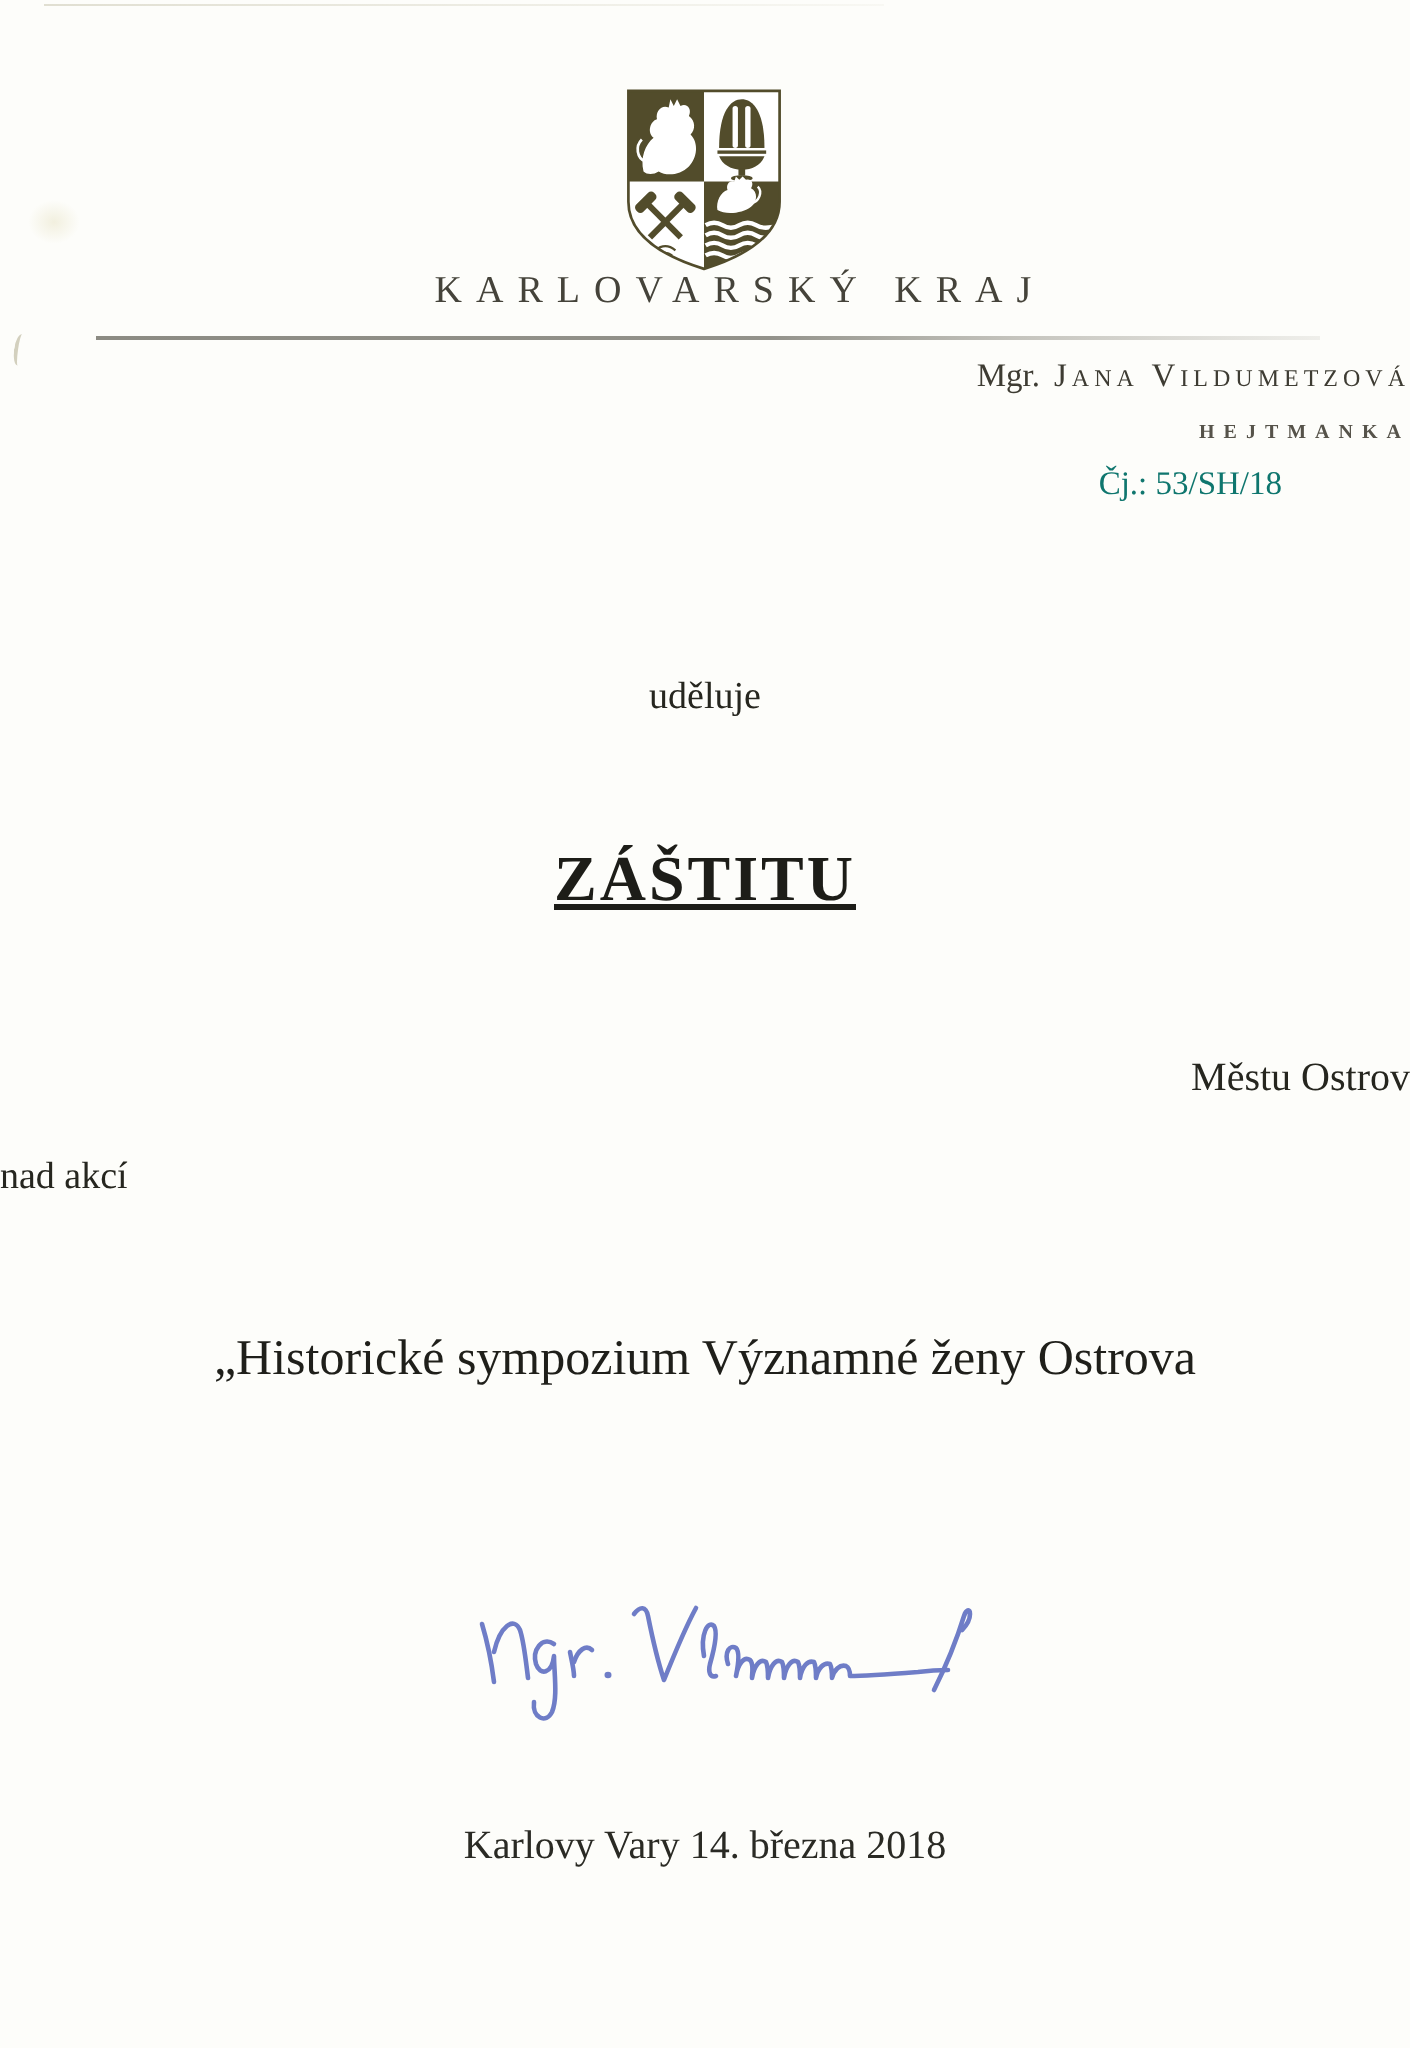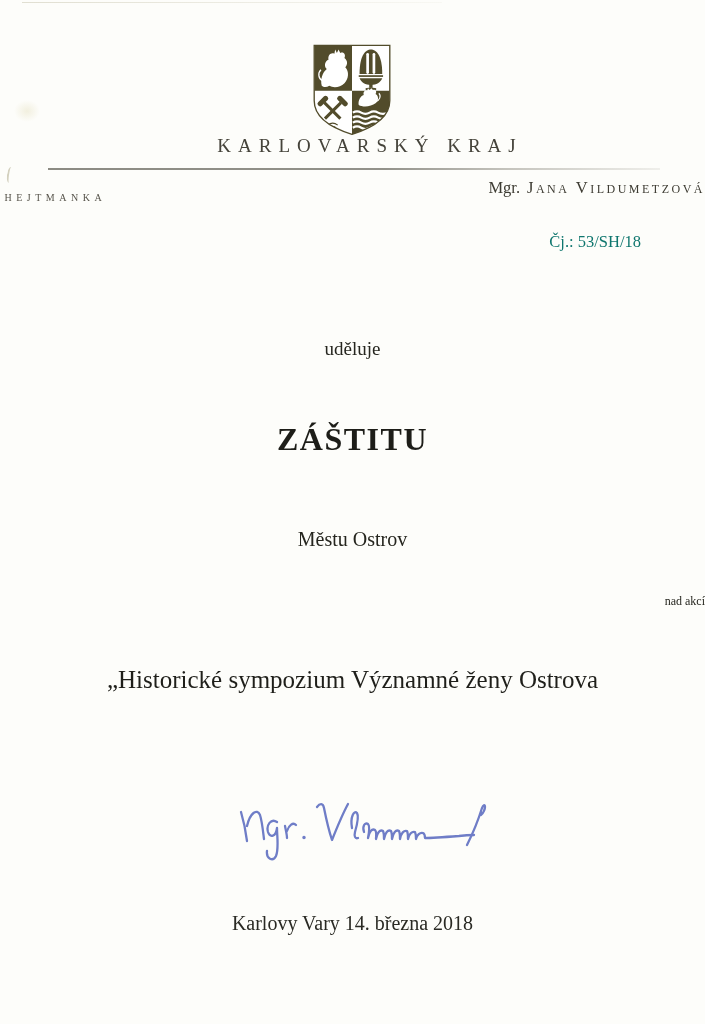--- a/index.html
+++ b/index.html
@@ -38,39 +38,39 @@
       rgba(120,119,110,.85) 0%, rgba(120,119,110,.8) 55%,
       rgba(150,148,138,.55) 75%, rgba(160,158,146,.15) 100%);
   }
   .official-line{
     position:absolute;top:178px;left:0;right:0;text-align:right;
     font-size:16.5px;color:#3e3c33;
   }
   .official-line .degree{margin-right:7px;}
   .official-line .name{font-variant:small-caps;letter-spacing:2.5px;}
   .official-role{
-    position:absolute;top:192px;left:0;right:0;text-align:left;
-    font-size:10px;letter-spacing:4.5px;text-indent:4.5px;color:#56534a;
+    position:absolute;top:211px;left:0;right:0;text-align:right;
+    font-size:10px;letter-spacing:4.5px;text-indent:4.5px;color:#56534a;font-weight:bold;
   }
   .ref-number{
     position:absolute;top:232px;right:64px;text-align:right;
     font-size:16.5px;color:#0f766e;
   }
   .grants-word{
     position:absolute;top:338px;left:0;right:0;text-align:center;font-size:19px;
   }
   .patronage-word{
     position:absolute;top:421px;left:0;right:0;text-align:center;
-    font-size:32px;font-weight:700;letter-spacing:1.5px;color:#1d1d18;
+    font-size:32px;font-weight:700;letter-spacing:1.5px;color:#1d1d18;text-decoration:underline;
   }
   .recipient{
-    position:absolute;top:528px;left:0;right:0;text-align:center;font-size:20px;
+    position:absolute;top:528px;left:0;right:0;text-align:right;font-size:20px;
   }
   .event-intro{
-    position:absolute;top:594px;left:0;right:0;text-align:right;font-size:12px;
+    position:absolute;top:578px;left:0;right:0;text-align:left;font-size:19px;
   }
   .event-title{
     position:absolute;top:656px;left:0;right:0;text-align:center;
     font-size:25px;font-weight:400;line-height:47px;color:#1f1f1a;
   }
   .event-title span{display:block;}
   .signature{position:absolute;left:231px;top:785px;width:265px;height:80px;}
   .place-date{
     position:absolute;top:912px;left:0;right:0;text-align:center;font-size:20px;color:#2a2a24;font-family:Liberation Serif, serif;
   }

